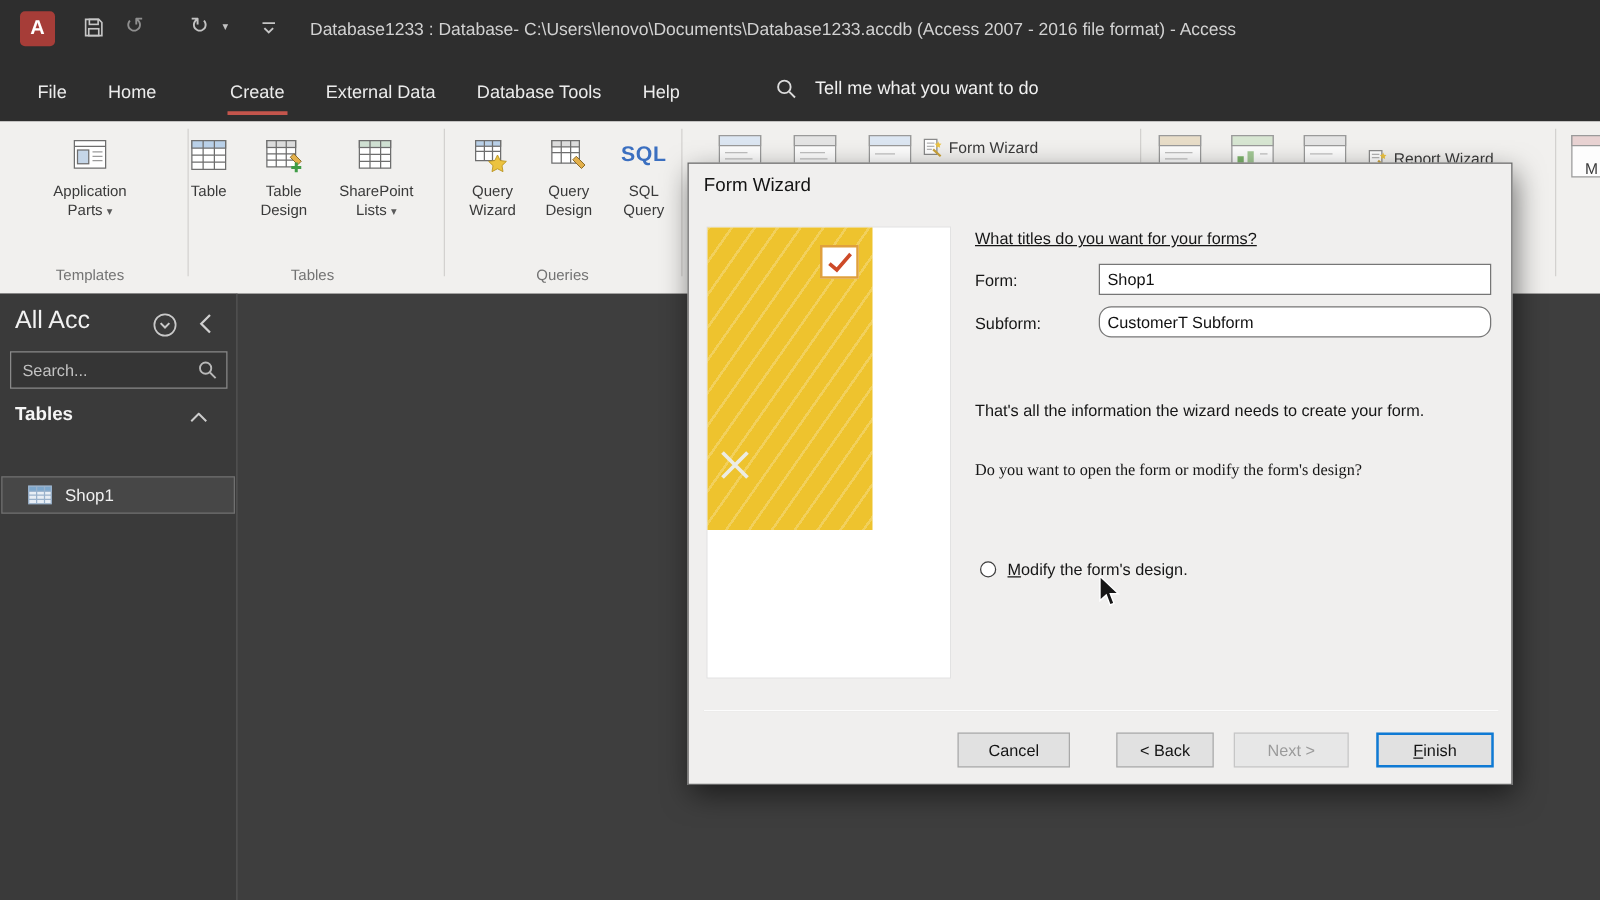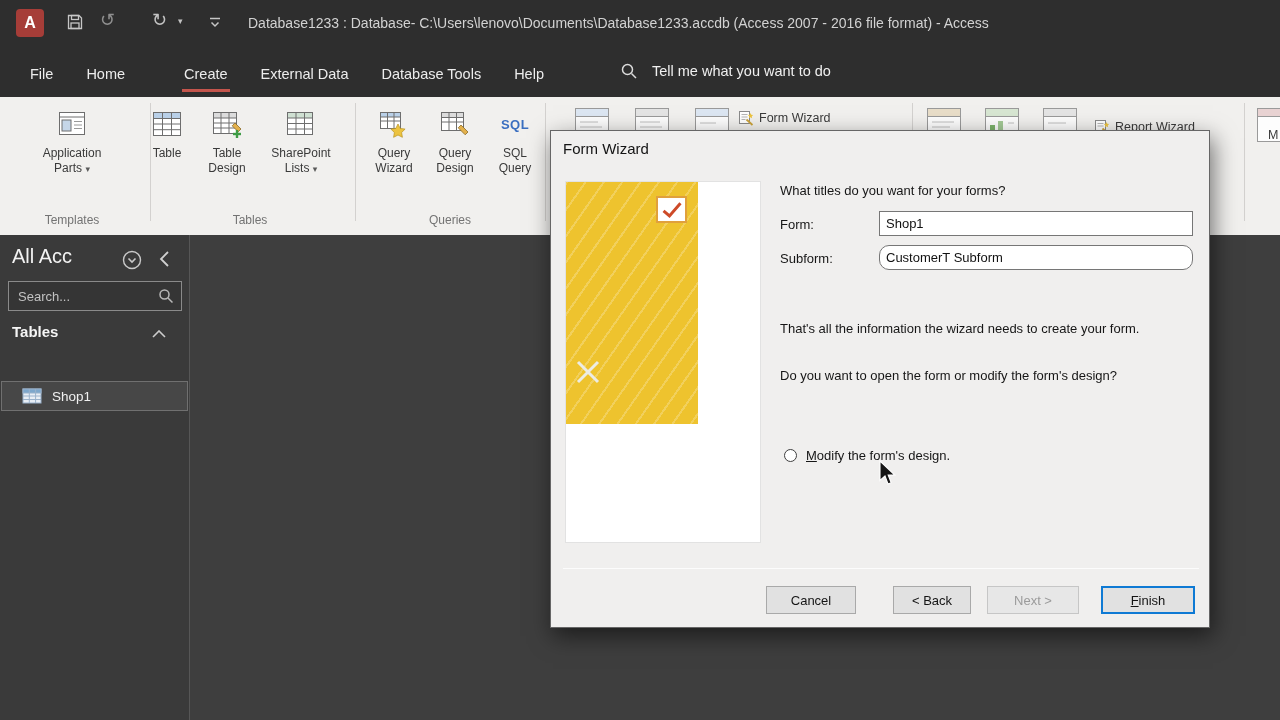--- a/index.html
+++ b/index.html
@@ -28,21 +28,21 @@
   .tellme-text { color:#f0f0f0; font-size:14.5px; }
 
   
   .ribbon { position:absolute; left:0; top:97px; width:1280px; height:138px; background:var(--ribbon-bg); }
   .rb-divider { position:absolute; top:6px; width:1px; height:118px; background:#d3d1cf; }
   .rb-group-label { position:absolute; top:116px; font-size:12px; color:#737373; text-align:center; }
   .rb-btn { position:absolute; top:10px; display:flex; flex-direction:column; align-items:center; text-align:center; }
   .rb-btn .rb-ico { height:34px; display:flex; align-items:center; justify-content:center; }
   .rb-label { margin-top:5px; font-size:12px; line-height:1.22; color:#3a3a3a; }
   .rb-caret { font-size:9px; color:#5a5a5a; }
-  .sql-text { font-weight:bold; font-size:13px; color:var(--sql-blue); letter-spacing:.5px; }
+  .sql-text { font-weight:bold; font-size:17px; color:var(--sql-blue); letter-spacing:.5px; }
   .rb-partial { position:absolute; top:8px; }
   .rb-small-item { position:absolute; display:flex; align-items:center; gap:5px; font-size:12.5px; color:#3a3a3a; white-space:nowrap; }
 
   
   .workspace { position:absolute; left:0; top:235px; width:1280px; height:485px; background:var(--main-bg); }
   .navpane { position:absolute; left:0; top:0; width:190px; height:610px; background:var(--pane-bg); border-right:1px solid #565656; }
   .np-title { position:absolute; left:12px; top:10px; font-size:20px; color:#f2f2f2; }
   .np-circle { position:absolute; left:122px; top:15px; }
   .np-shutter { position:absolute; left:158px; top:14px; }
   .np-search { position:absolute; left:8px; top:46px; width:174px; height:30px; background:#353535; border:1px solid #8a8a8a; color:#e8e8e8;
@@ -58,25 +58,25 @@
   .dialog { position:absolute; left:550px; top:130px; width:660px; height:498px; background:var(--dialog-bg);
             border:1px solid #666; box-shadow:3px 8px 22px rgba(0,0,0,.55); }
   .dlg-title { position:absolute; left:12px; top:9px; font-size:15px; color:#141414; }
   .dlg-preview { position:absolute; left:14px; top:50px; width:196px; height:362px; background:#fff; border:1px solid #e2e2e2; }
   .dlg-img { position:absolute; left:0; top:0; width:132px; height:242px; background-color:var(--preview-yellow);
              background-image:repeating-linear-gradient(125deg, rgba(255,255,255,.22) 0 2px, transparent 2px 15px); }
   .dlg-check { position:absolute; left:90px; top:14px; width:31px; height:27px; background:#fff; border:2px solid #e0a03c;
                display:flex; align-items:center; justify-content:center; }
   .dlg-x { position:absolute; left:8px; top:176px; }
   .dlg-text { position:absolute; font-size:13px; color:#161616; white-space:nowrap; }
-  .q1 { left:229px; top:52px; }
+  .q1 { left:229px; top:52px;text-decoration:underline; }
   .lbl-form { left:229px; top:86px; }
   .lbl-subform { left:229px; top:120px; }
   .info { left:229px; top:190px; }
-  .q2 { left:229px; top:237px; }
+  .q2 { left:229px; top:237px;font-family:Liberation Serif, serif; }
   .dlg-input { position:absolute; left:328px; width:314px; height:25px; background:#fff; border:1px solid #767676;
                font-size:13px; padding:0 6px; font-family:"Liberation Sans", sans-serif; color:#111; }
   .in-form { top:80px; } .in-subform { top:114px;border-radius:10px; }
   .radio-row { position:absolute; left:230px; width:414px; height:23px; display:flex; align-items:center; gap:9px; }
   .radio-row.focus { border:1px dotted #8a8a8a; }
   .r1 { top:281px; } .r2 { top:313px; }
   .radio { width:13px; height:13px; min-width:13px; border:1px solid #3f3f3f; border-radius:50%; background:#fff; position:relative; margin-left:3px; }
   .radio.sel::after { content:""; position:absolute; inset:3px; background:#161616; border-radius:50%; }
   .radio-label { font-size:13px; color:#161616; white-space:nowrap; }
   .accel { display:inline-block; }

